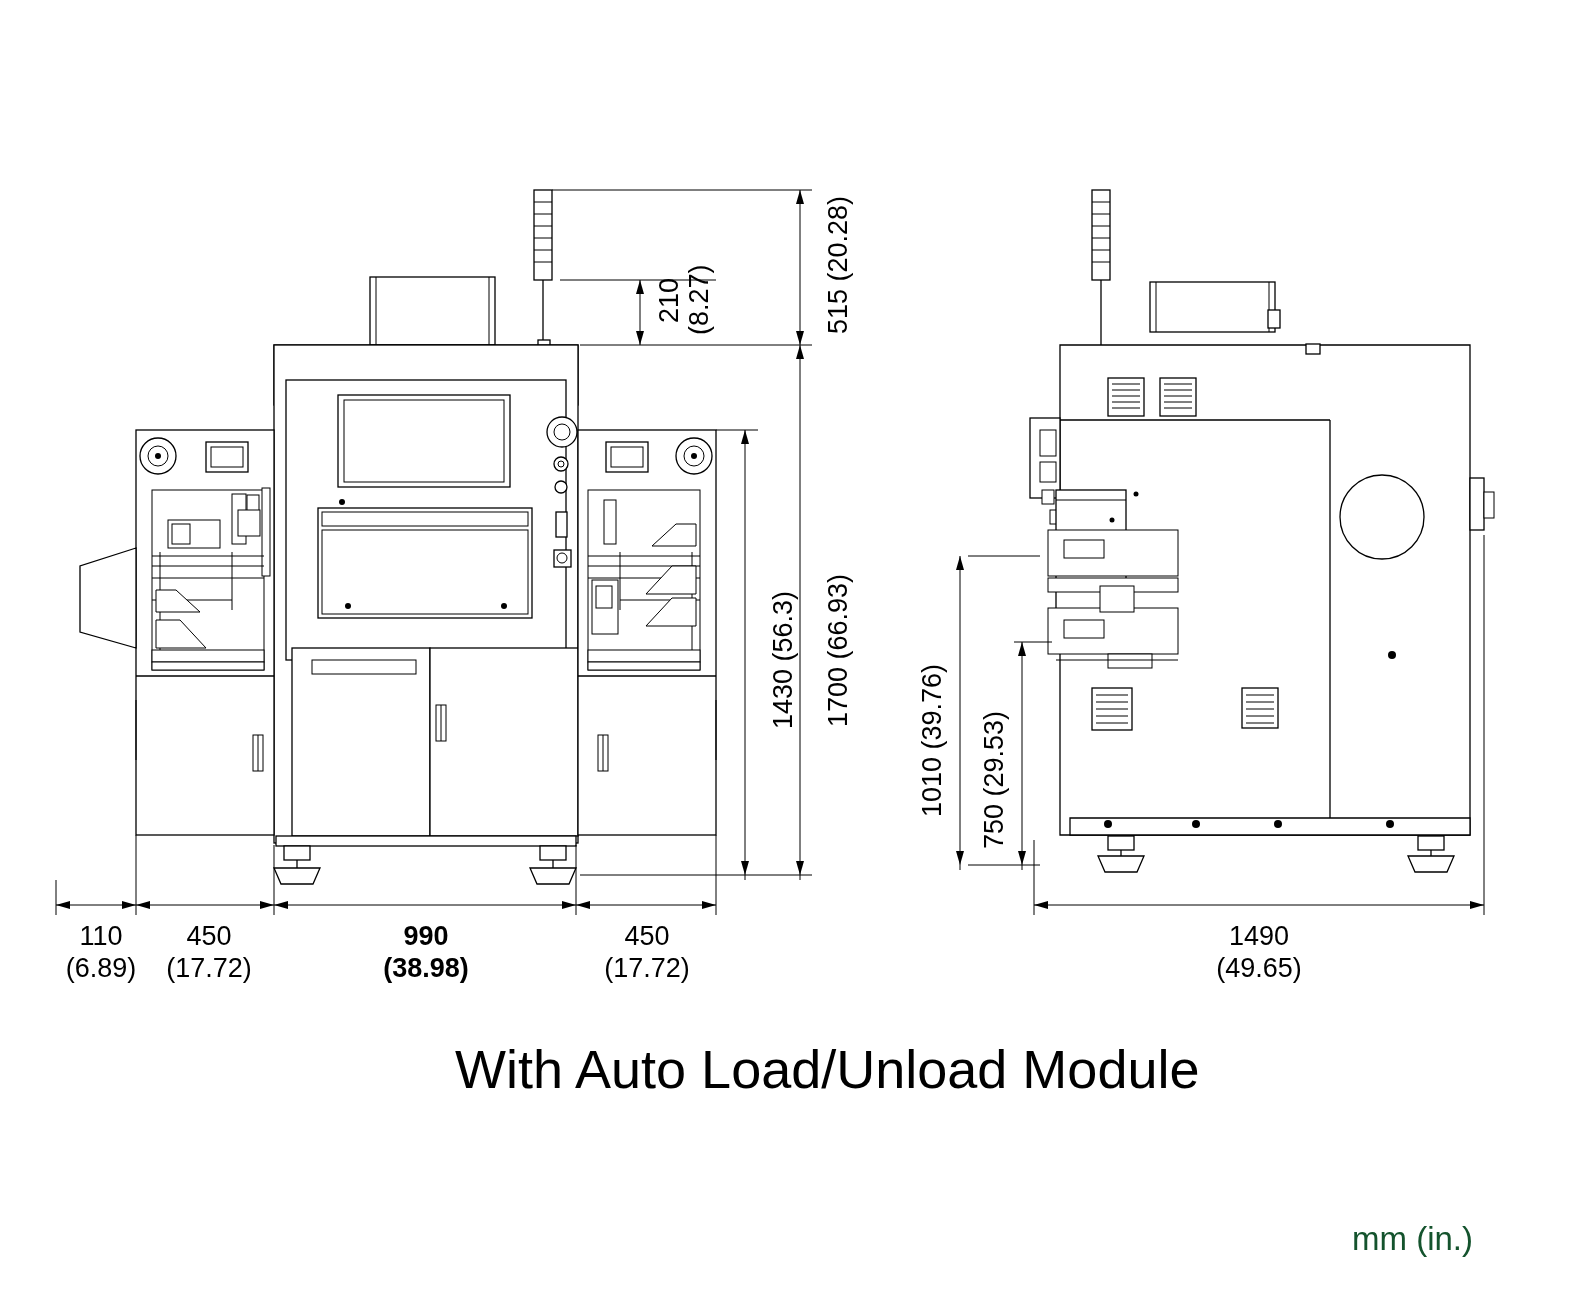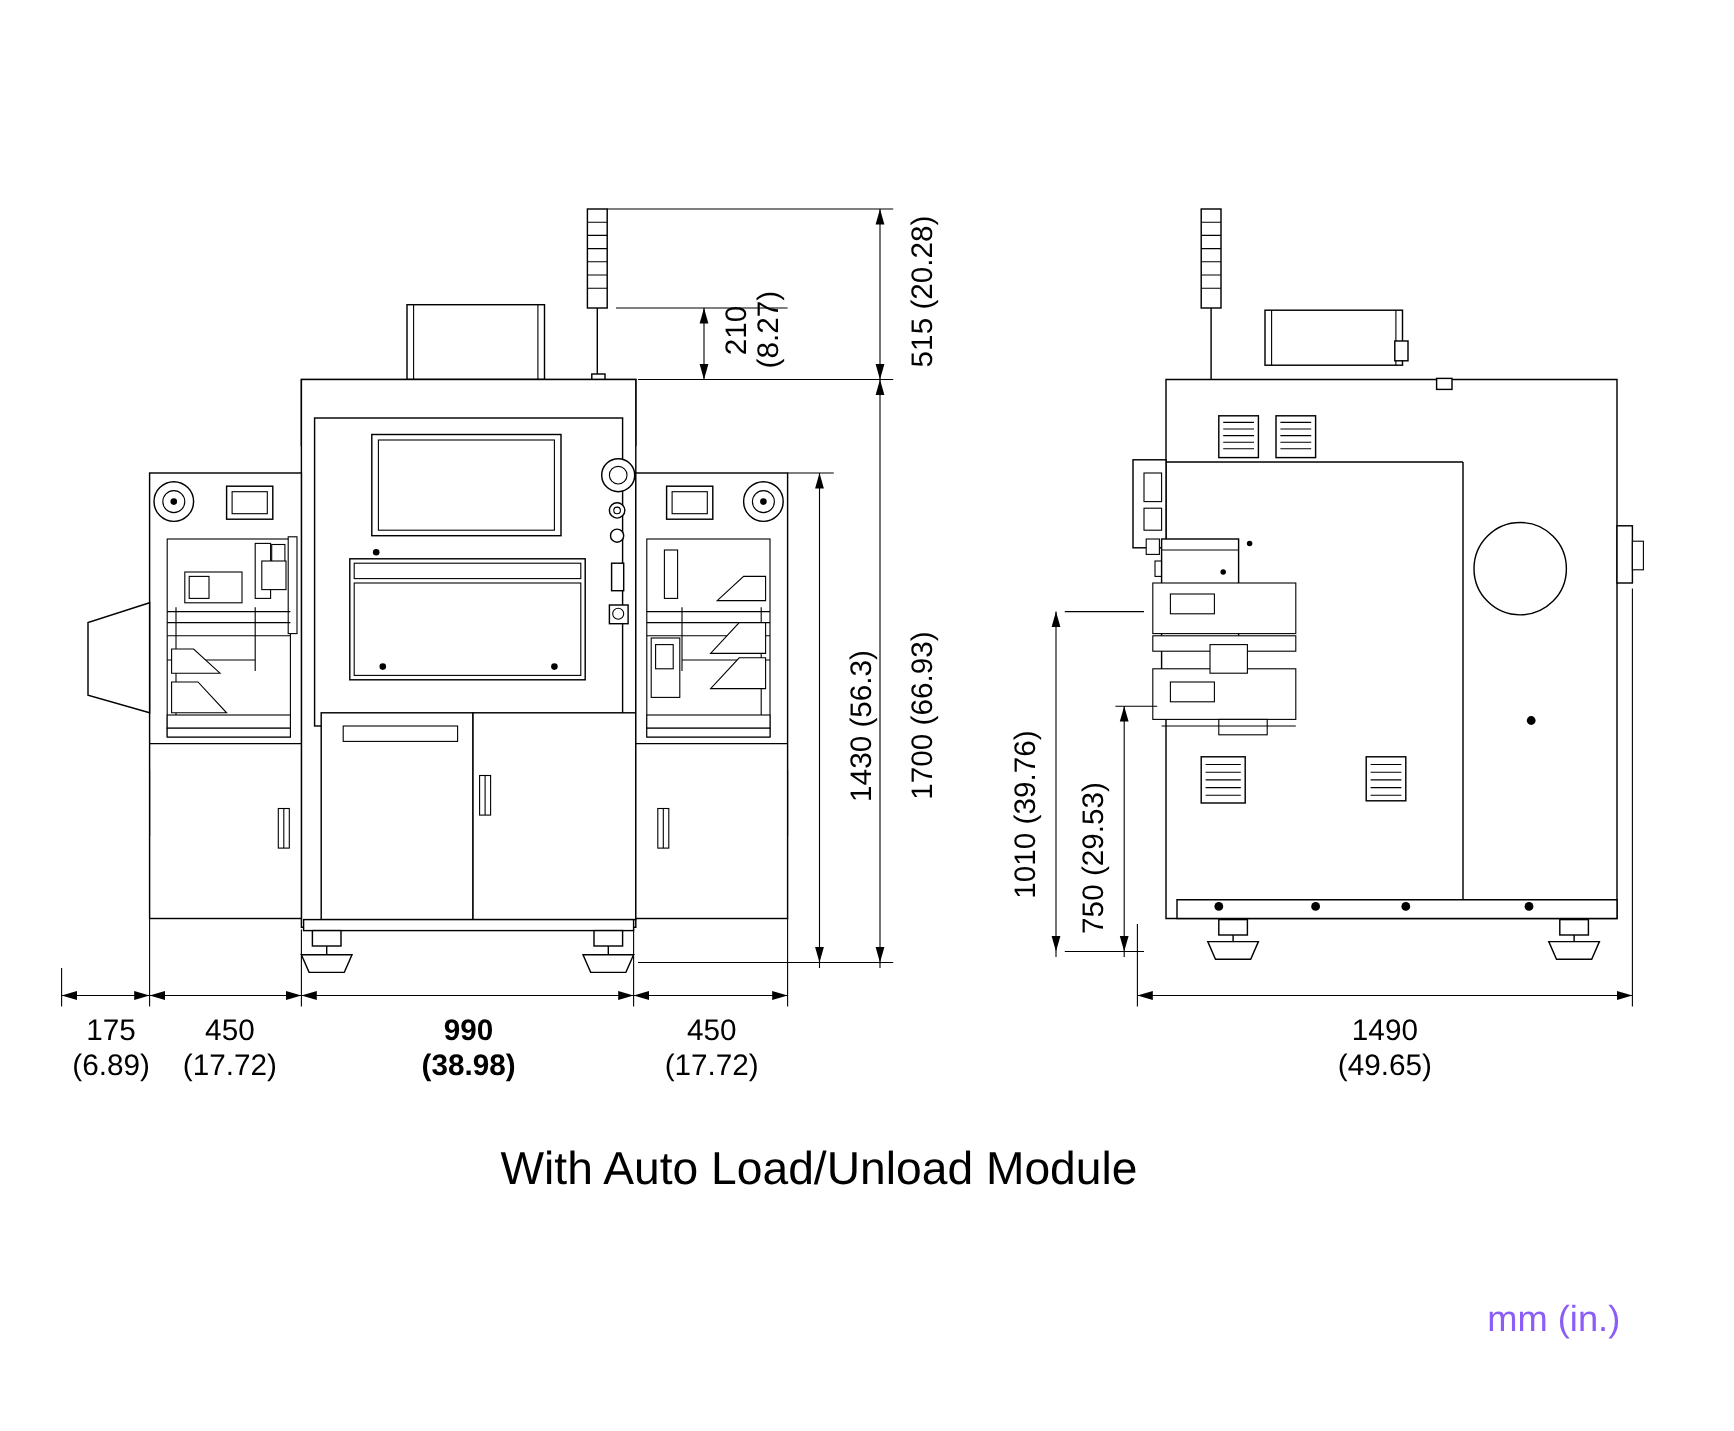--- a/index.html
+++ b/index.html
@@ -24,29 +24,30 @@
     white-space: pre;
     text-align: center;
   }
   .dim-label.vert {
     writing-mode: vertical-rl;
     transform: rotate(180deg);
     text-align: center;
   }
   .caption {
     position: absolute;
-    font-size: 42px;
+    font-size: 54px;
     color: #000;
     white-space: nowrap;
   }
   .units {
     position: absolute;
     font-size: 33px;
-    color: #8b5cf6;
+    color: #14532d;
     white-space: nowrap;
+    margin-top: 40px;
   }
   svg {
     position: absolute;
     left: 0;
     top: 0;
   }
   .ln { stroke: #000; stroke-width: 1.3; fill: none; }
   .ln-f { stroke: #000; stroke-width: 1; fill: none; }
   .fillw { fill: #fff; stroke: #000; stroke-width: 1.3; }
   .fillw-f { fill: #fff; stroke: #000; stroke-width: 1; }
@@ -273,21 +274,21 @@
 
   <div class="dim-label vert" style="left:823px; top:180px; height:170px; width:34px;">515 (20.28)</div>
 
   <div class="dim-label vert" style="left:655px; top:245px; height:110px; width:62px; line-height:1.1;">210
 (8.27)</div>
 
   <div class="dim-label vert" style="left:823px; top:540px; height:220px; width:34px;">1700 (66.93)</div>
 
   <div class="dim-label vert" style="left:768px; top:560px; height:200px; width:34px;">1430 (56.3)</div>
 
-  <div class="dim-label" style="left:46px; top:921px; width:110px;">175
+  <div class="dim-label" style="left:46px; top:921px; width:110px;">110
 (6.89)</div>
 
   <div class="dim-label" style="left:150px; top:921px; width:118px;">450
 (17.72)</div>
 
   <div class="dim-label" style="left:366px; top:921px; width:120px;font-weight:bold;">990
 (38.98)</div>
 
   <div class="dim-label" style="left:588px; top:921px; width:118px;">450
 (17.72)</div>

